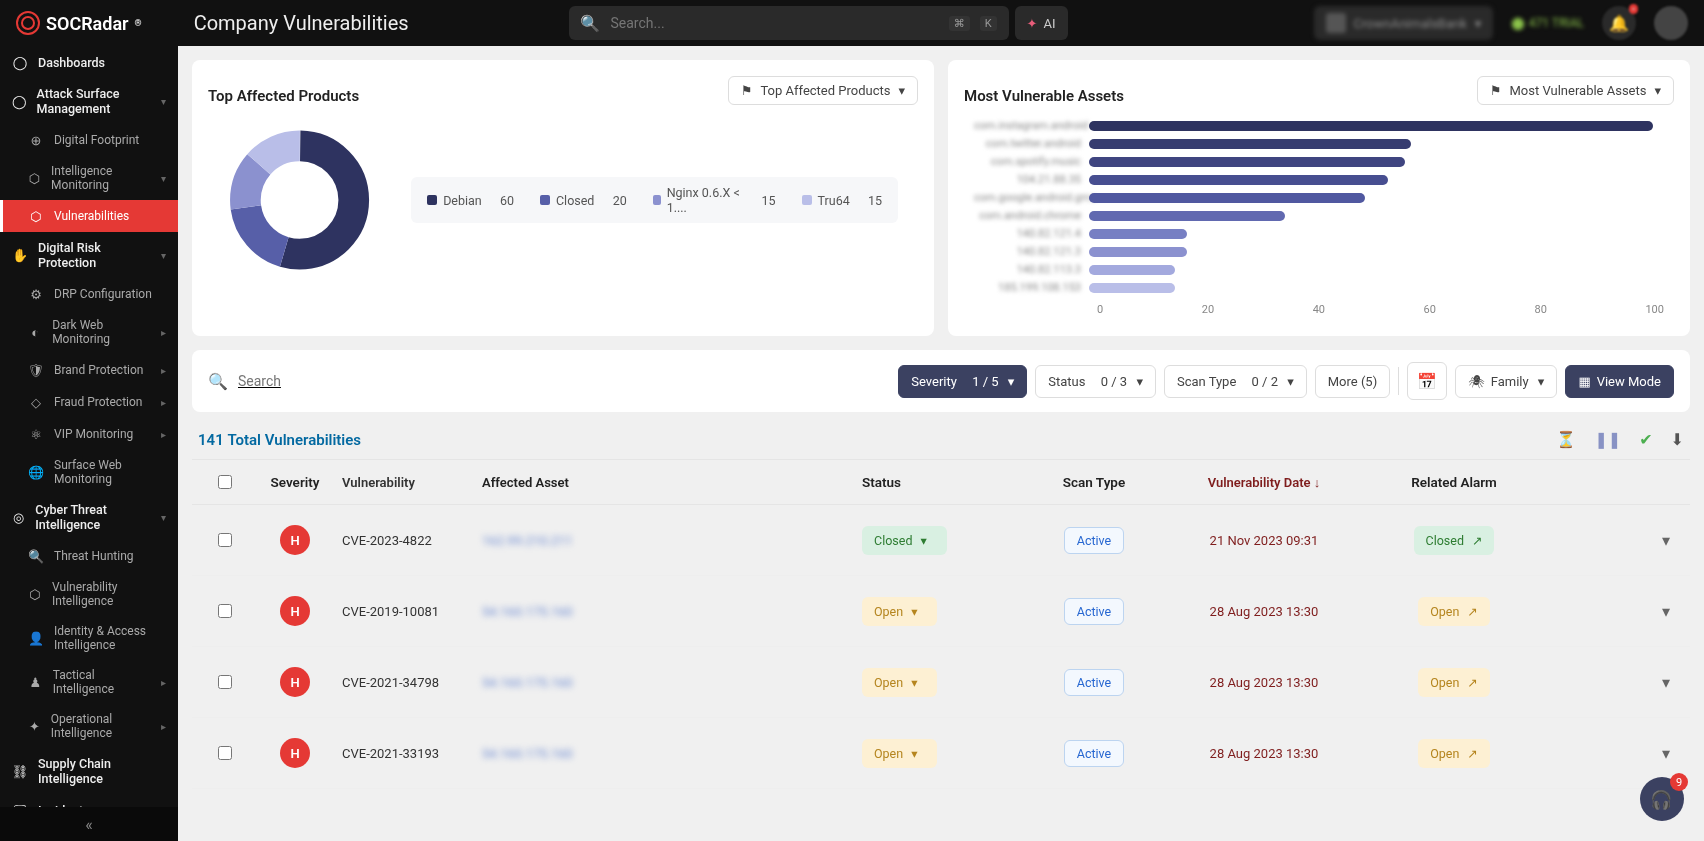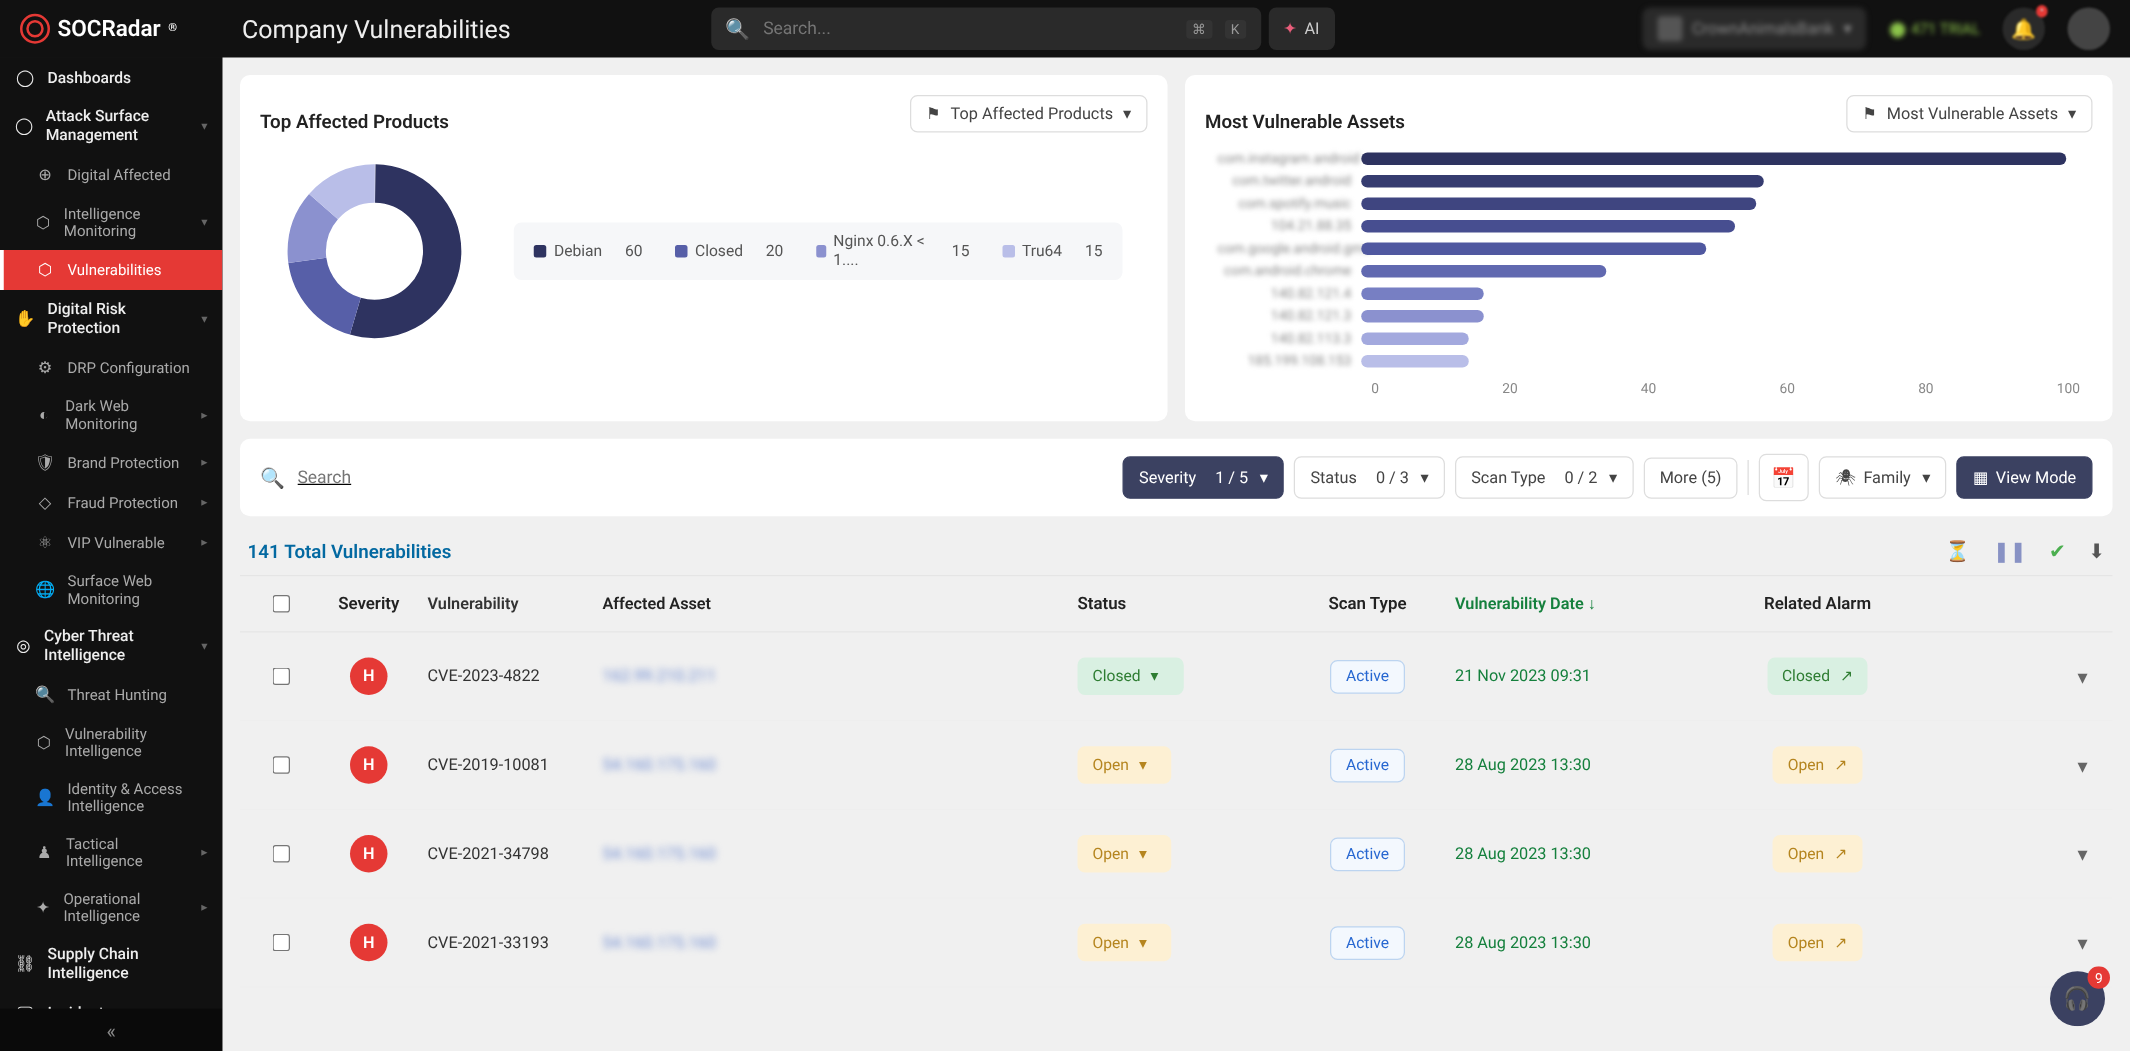--- a/index.html
+++ b/index.html
@@ -74,21 +74,21 @@
 .thead{ display:flex; align-items:center; padding:14px 10px; font-size:13.5px; font-weight:600; color:#222; border-top:1px solid #e5e5e5; border-bottom:1px solid #e5e5e5;}
 .trow{ display:flex; align-items:center; padding:20px 10px; border-bottom:1px solid #eee;}
 .cb{ width:46px; display:flex; justify-content:center;}
 .cb input{ width:14px; height:14px;}
 .c-sev{ width:94px; display:flex; justify-content:center;}
 .c-vul{ width:140px; font-size:13px; color:#333;}
 .c-asset{ width:380px; font-size:13px;}
 .c-asset span{ color:#6b89d1; filter: blur(3px);}
 .c-status{ width:162px;}
 .c-scan{ width:140px; display:flex; justify-content:center;}
-.c-date{ width:200px; font-size:13px; color:#15803d; text-align:left;}
+.c-date{ width:200px; font-size:13px; color:#7f1d1d; text-align:center;}
 .c-alarm{ width:180px; display:flex; justify-content:center;}
 .c-exp{ flex:1; display:flex; justify-content:flex-end; padding-right:10px; color:#666;}
 .sev-badge{ width:30px; height:30px; border-radius:50%; background:#e53935; color:#fff; display:flex; align-items:center; justify-content:center; font-weight:600; font-size:13px;}
 .status-chip{ border-radius:6px; padding:7px 20px 7px 12px; font-size:12.5px; display:inline-flex; align-items:center; gap:8px;}
 .status-chip.closed{ background:#d9f0e2; color:#2e7d32;}
 .status-chip.open{ background:#fdf0d3; color:#b5851f;}
 .scan-chip{ border:1px solid #bcd4f0; background:#f3f8fe; color:#2767d1; border-radius:6px; padding:5px 12px; font-size:12.5px;}
 .alarm-chip{ border-radius:6px; padding:7px 12px; font-size:12.5px; display:inline-flex; align-items:center; gap:8px;}
 .alarm-chip.closed{ background:#d9f0e2; color:#2e7d32;}
 .alarm-chip.open{ background:#fdf0d3; color:#b5851f;}
@@ -137,21 +137,21 @@
       <span class="side-icon">◯</span>
       <span>Dashboards</span>
     </div>
     <div class="side-item section">
       <span class="side-icon">◯</span>
       <span>Attack Surface Management</span>
       <span class="chev">▾</span>
     </div>
     <div class="side-item sub">
       <span class="side-icon">⊕</span>
-      <span>Digital Affected</span>
+      <span>Digital Footprint</span>
     </div>
     <div class="side-item sub">
       <span class="side-icon">⬡</span>
       <span>Intelligence Monitoring</span>
       <span class="chev">▾</span>
     </div>
     <div class="side-item sub active">
       <span class="side-icon">⬡</span>
       <span>Vulnerabilities</span>
     </div>
@@ -174,21 +174,21 @@
       <span>Brand Protection</span>
       <span class="chev">▸</span>
     </div>
     <div class="side-item sub">
       <span class="side-icon">◇</span>
       <span>Fraud Protection</span>
       <span class="chev">▸</span>
     </div>
     <div class="side-item sub">
       <span class="side-icon">⚛</span>
-      <span>VIP Vulnerable</span>
+      <span>VIP Monitoring</span>
       <span class="chev">▸</span>
     </div>
     <div class="side-item sub">
       <span class="side-icon">🌐</span>
       <span>Surface Web Monitoring</span>
     </div>
     <div class="side-item section">
       <span class="side-icon">◎</span>
       <span>Cyber Threat Intelligence</span>
       <span class="chev">▾</span>

